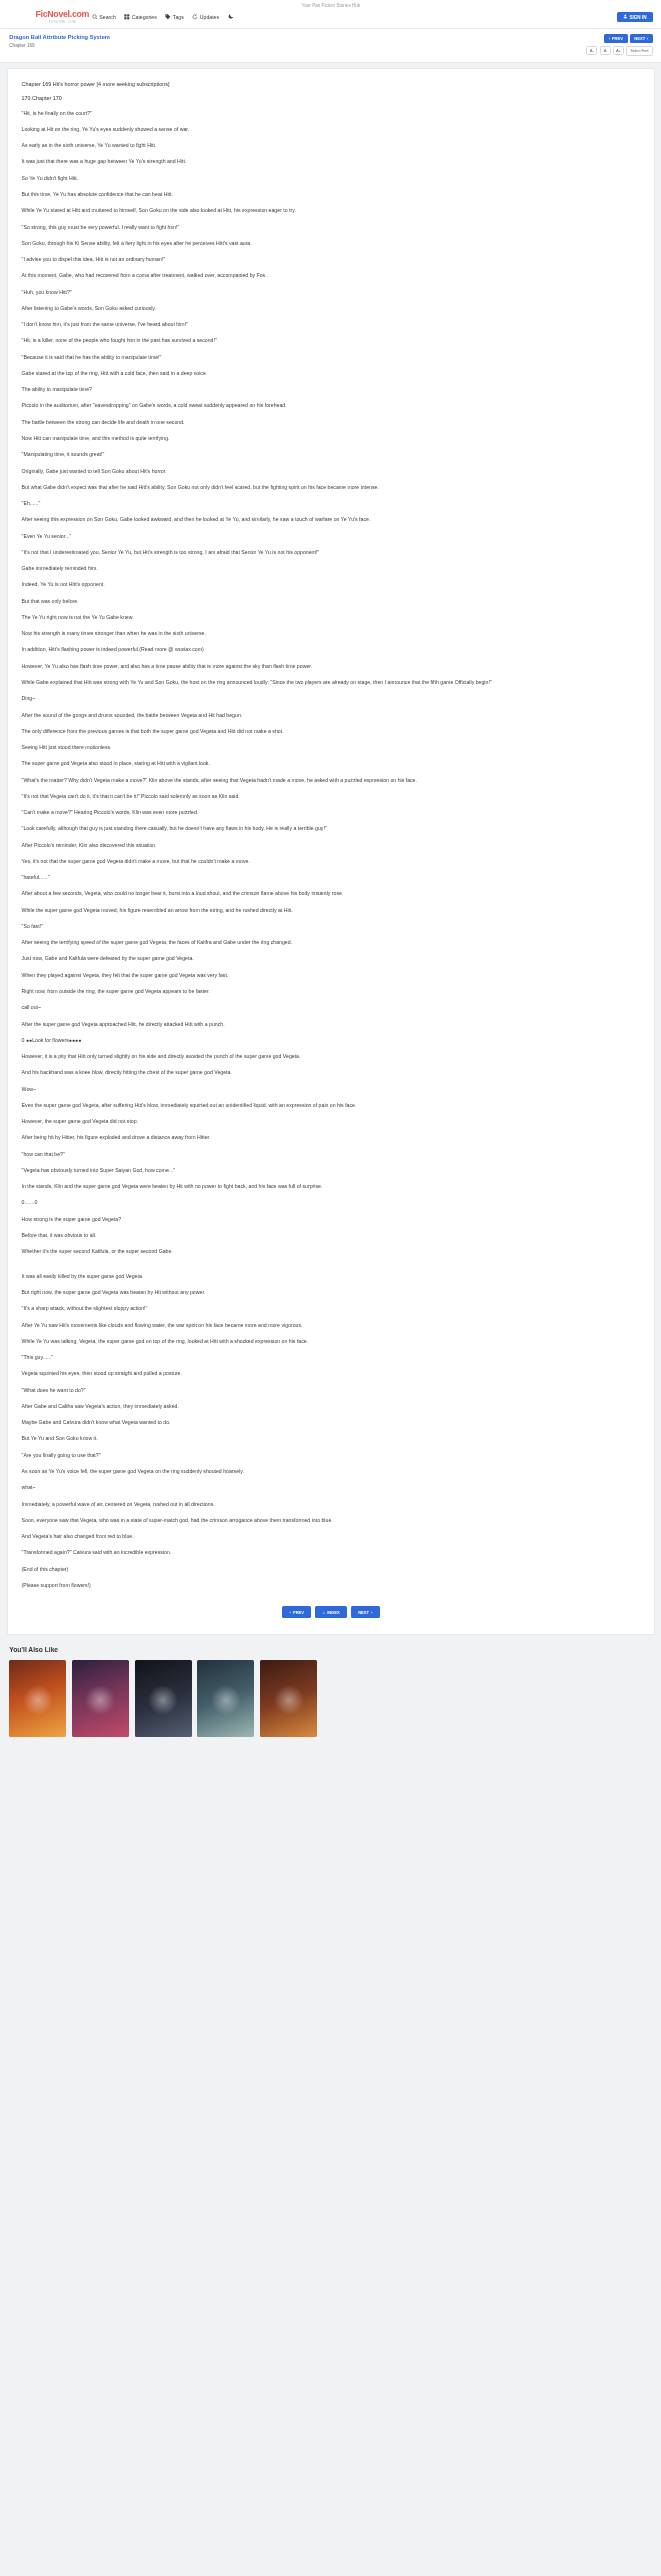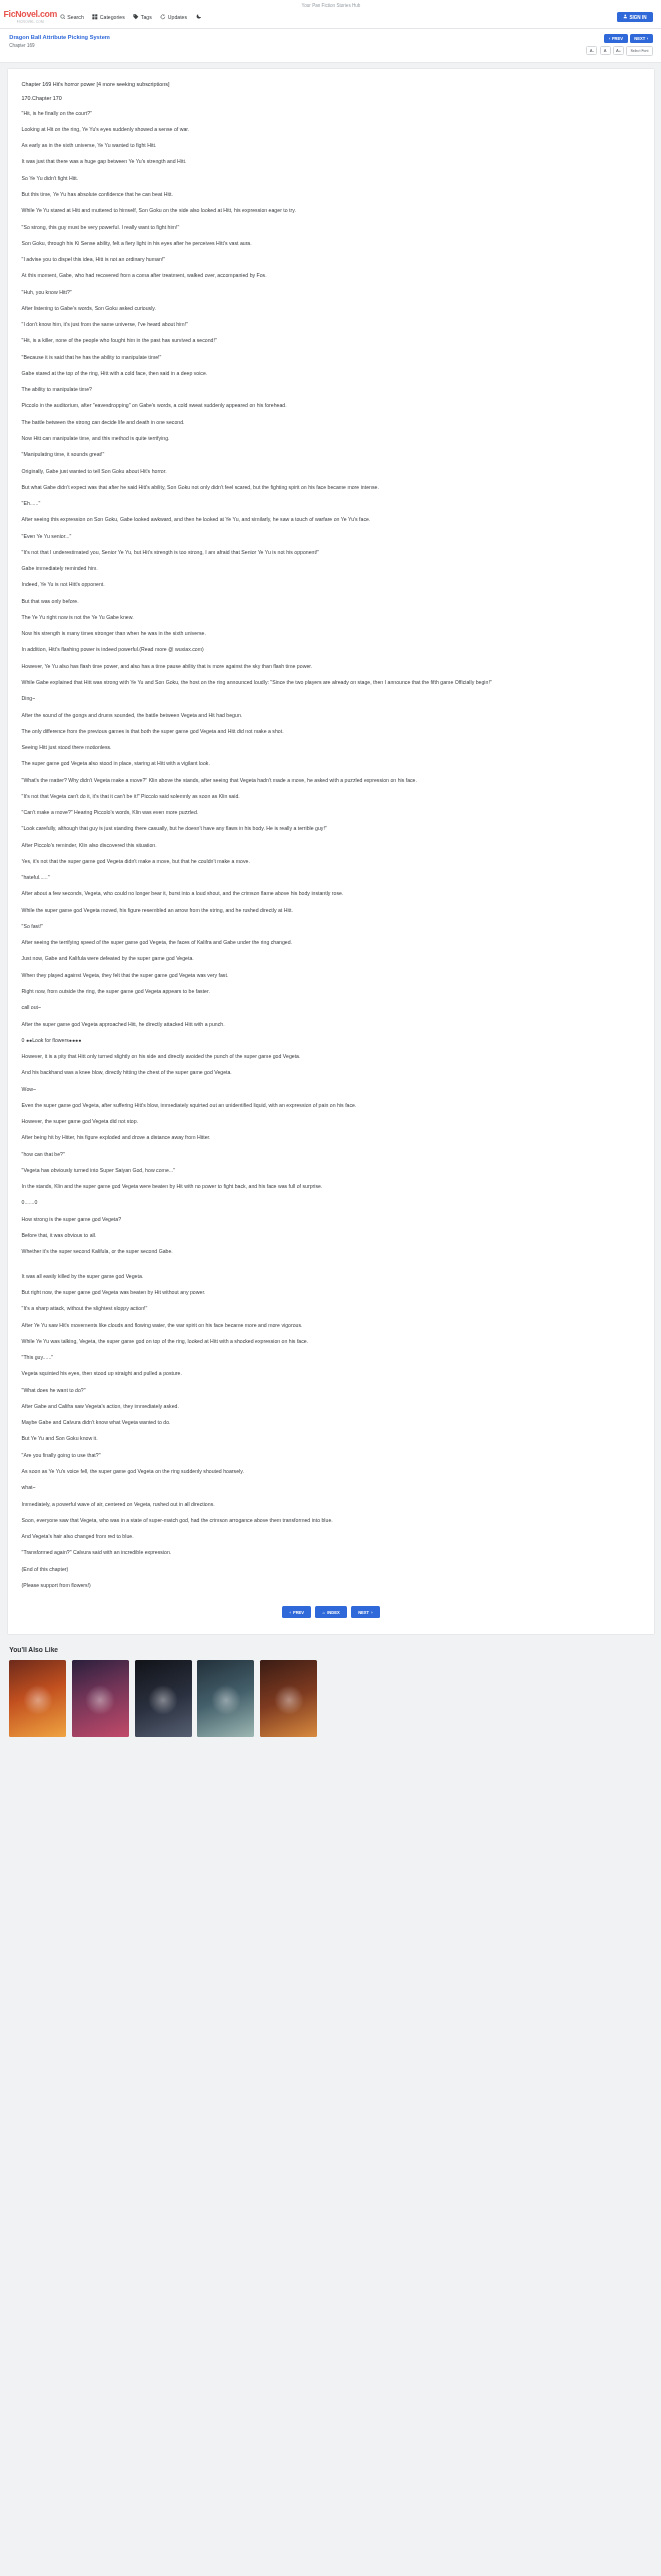--- a/index.html
+++ b/index.html
@@ -28,20 +28,21 @@
     align-items:center;
     gap:5.2px;
     padding-bottom:4.1px;
   }
   .logo {
     display:flex;
     flex-direction:column;
     align-items:center;
     justify-content:center;
     width:42px;
+    margin-left:32px;
   }
   .logo-mark {
     font-size:8.8px;
     font-weight:bold;
     color:#e8554e;
     letter-spacing:-0.3px;
     line-height:1;
   }
   .logo-sub {
     font-size:3.1px;

